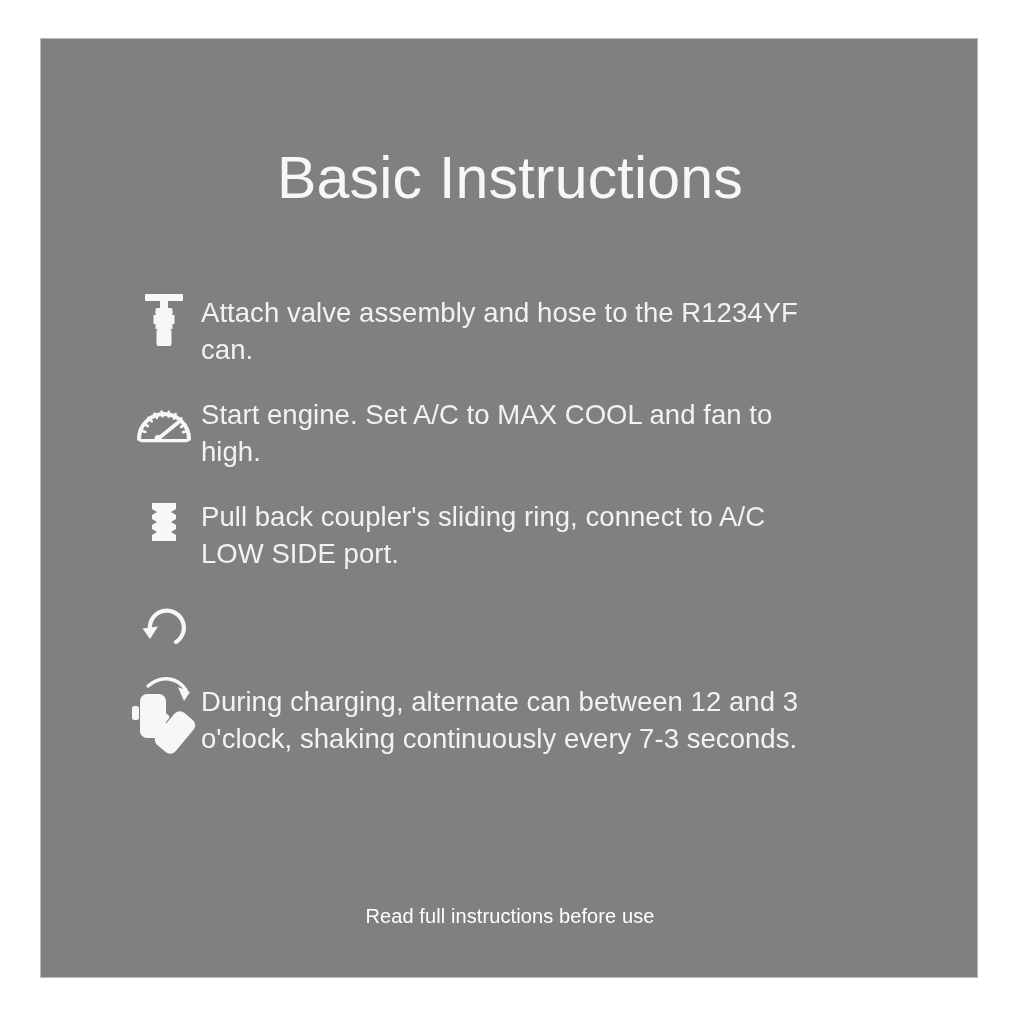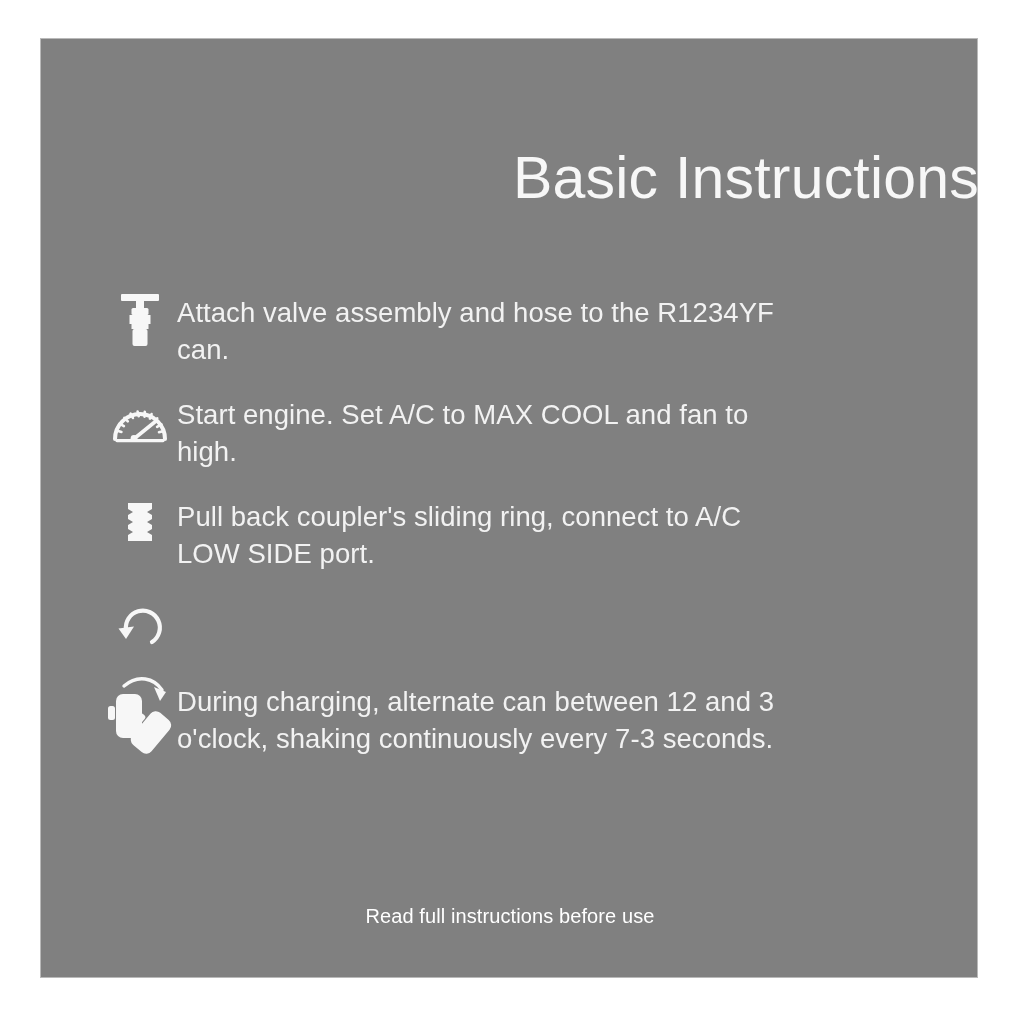--- a/index.html
+++ b/index.html
@@ -30,40 +30,40 @@
     background: #808080;
     border: 1px solid #b9b9b9;
     box-sizing: border-box;
   }
 
   .panel-title {
     position: absolute;
     left: 0;
     top: 110px;
     width: 938px;
-    text-align: right;
+    text-align: center;
     font-size: 59px;
     font-weight: 300;
     letter-spacing: 0.2px;
     color: #f7f7f7;
     line-height: 1.0;
     font-family: "Liberation Sans", sans-serif;
   }
 
   .steps {
     position: absolute;
     left: 0;
     top: 252px;
     width: 938px;
   }
 
   .step {
     display: flex;
     align-items: flex-start;
-    padding: 0 0 0 62px;
+    padding: 0 0 0 86px;
     box-sizing: border-box;
     margin-bottom: 25px;
   }
 
   .step-icon {
     flex: 0 0 auto;
     width: 74px;
     height: 56px;
     display: flex;
     align-items: center;

